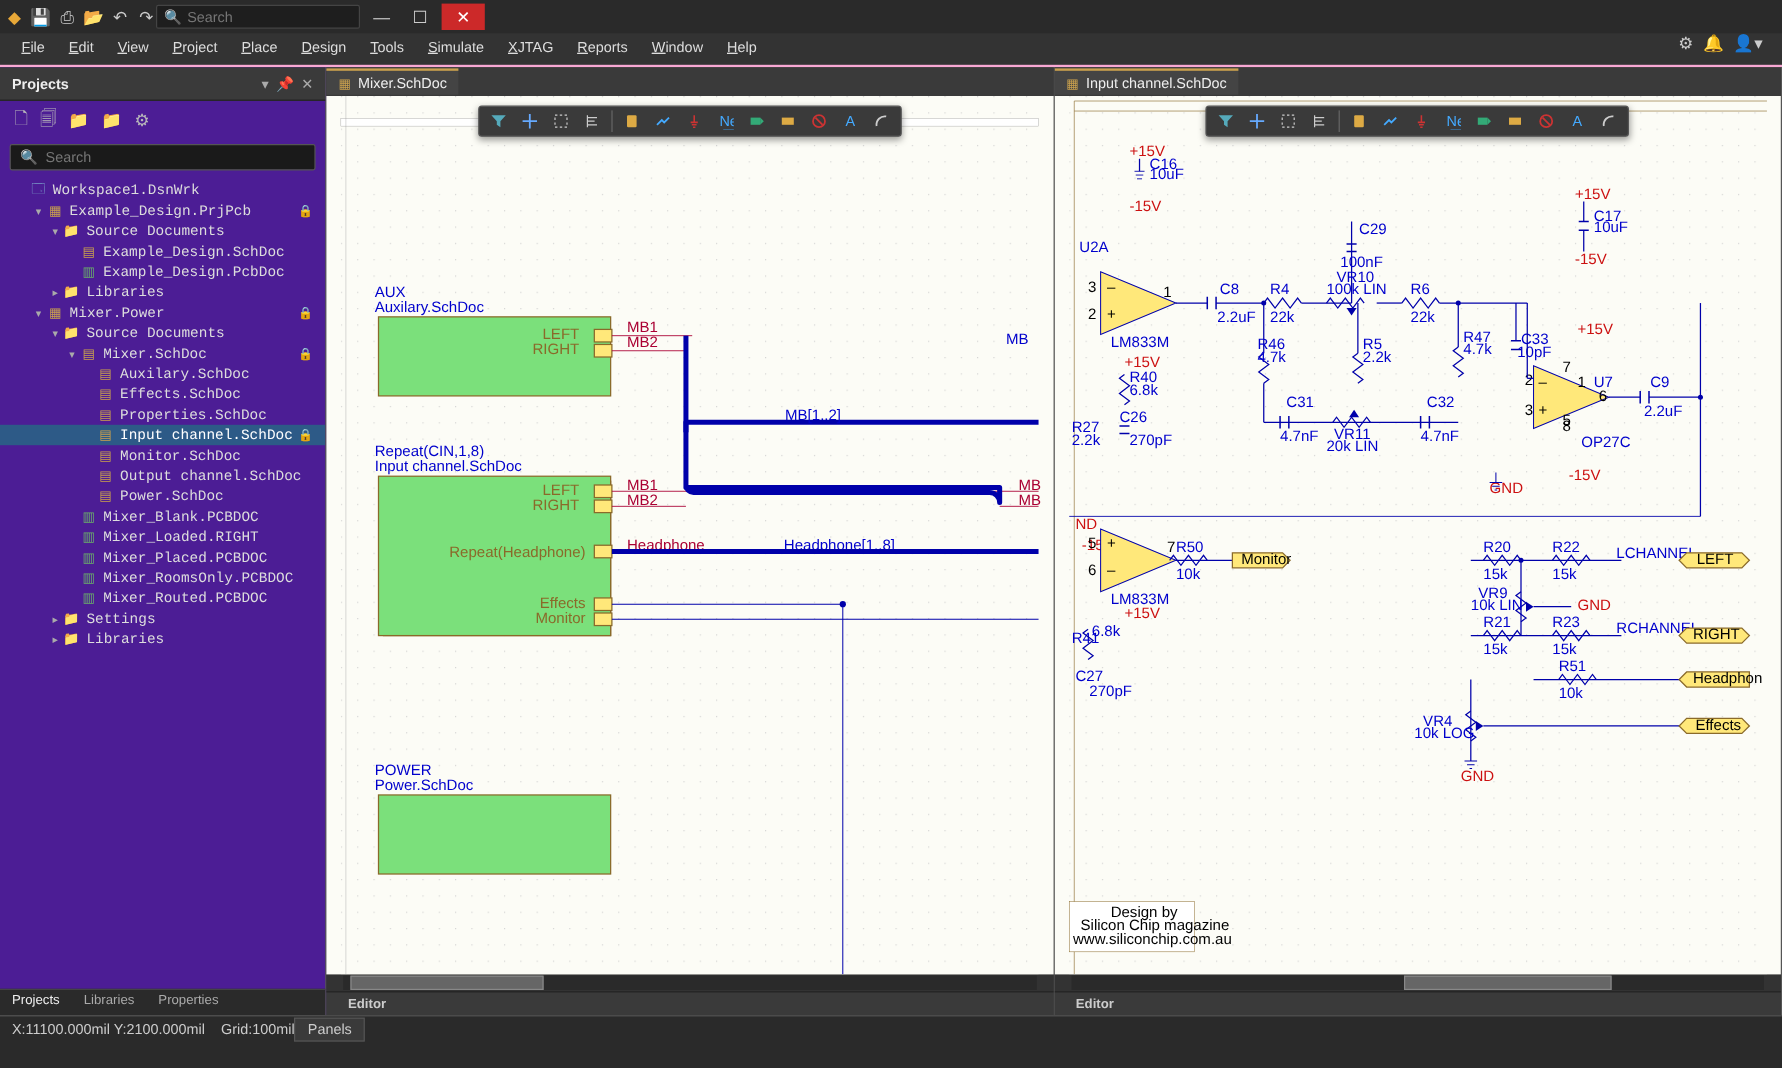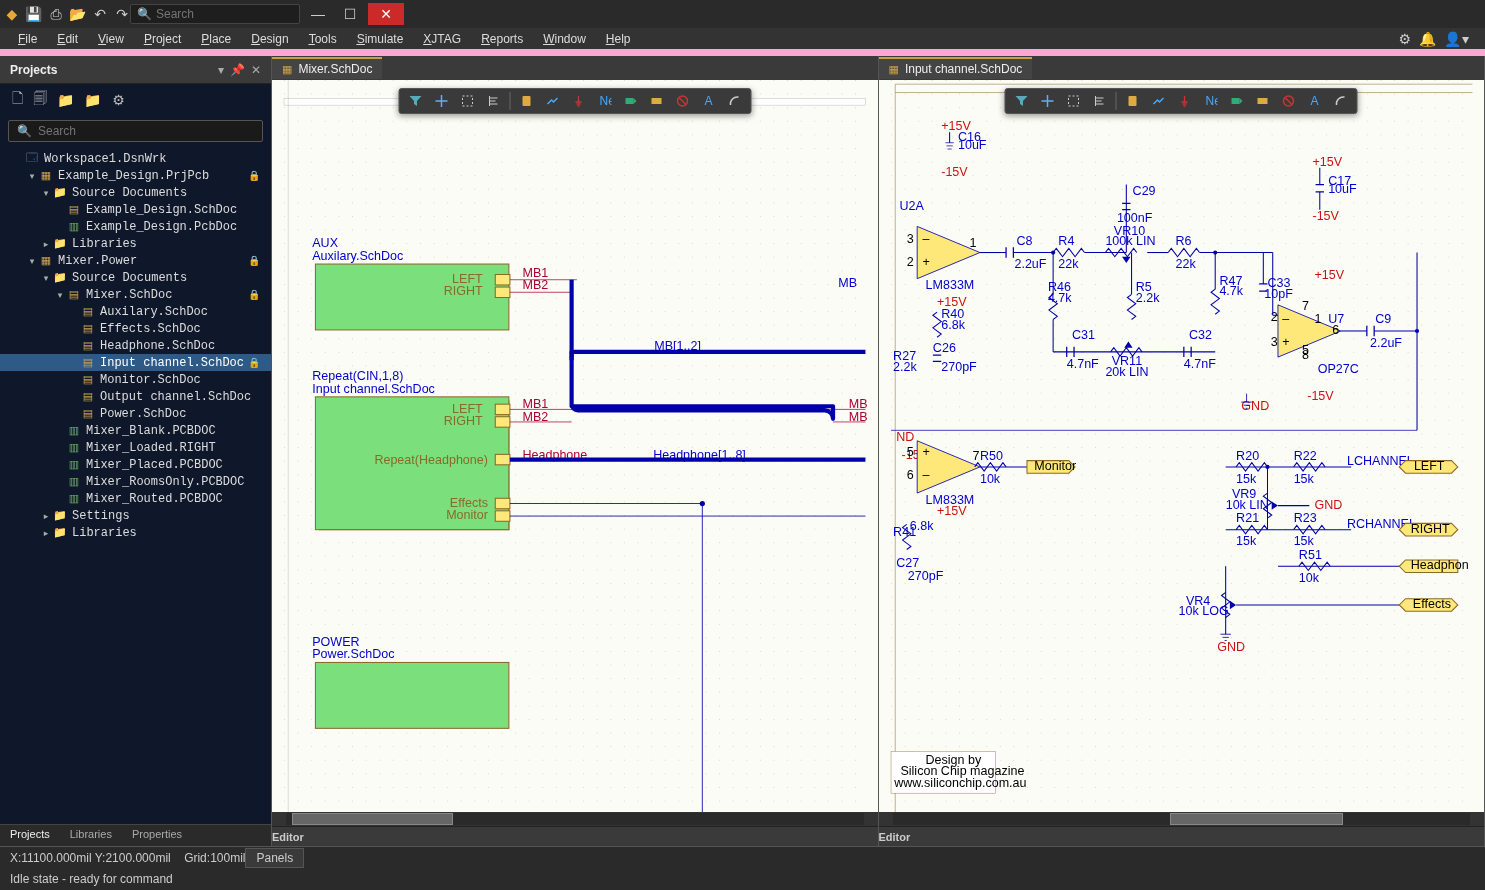--- a/index.html
+++ b/index.html
@@ -11,32 +11,32 @@
 .tb-icon { width: 16px; height: 16px; display: flex; align-items: center; justify-content: center; color: #ccc; cursor: pointer; font-size: 14px; }
 .tb-icon.orange { color: #e8a838; }
 .titlebar-title { flex: 1; text-align: center; color: #fff; font-size: 13px; }
 .titlebar-right { display: flex; align-items: center; gap: 4px; }
 .search-box { background: #1e1e1e; border: 1px solid #444; color: #888; padding: 2px 6px; width: 170px; height: 20px; display: flex; align-items: center; gap: 4px; border-radius: 2px; }
 .search-box input { background: transparent; border: none; color: #ccc; outline: none; width: 100%; }
 .win-btn { width: 28px; height: 22px; display: flex; align-items: center; justify-content: center; cursor: pointer; font-size: 14px; }
 .win-btn.close { background: #cc2929; color: #fff; width: 36px; }
 
 
-.menubar { background: #333; height: 28px; display: flex; align-items: center; padding: 0 8px; border-bottom: 7px solid #f9a8d4; justify-content: space-between; }
+.menubar { background: #333; height: 28px; display: flex; align-items: flex-start; padding: 0 8px; border-bottom: 2px solid #f9a8d4; justify-content: space-between; }
 .menubar-left { display: flex; gap: 0; }
 .menu-item { padding: 4px 10px; color: #ddd; cursor: pointer; text-decoration: underline; text-decoration-color: transparent; }
 .menu-item::first-letter { text-decoration: underline; }
 .menubar-right { display: flex; gap: 8px; align-items: center; padding-right: 8px; }
 .menubar-right .mb-icon { color: #ccc; cursor: pointer; font-size: 14px; }
 
 
 .main { flex: 1; display: flex; overflow: hidden; }
 
 
-.sidebar { width: 272px; background: #0f172a; display: flex; flex-direction: column; border-right: 1px solid #555; }
+.sidebar { width: 272px; background: #4c1d95; display: flex; flex-direction: column; border-right: 1px solid #555; }
 .panel-header { background: #3a3a3a; height: 28px; display: flex; align-items: center; padding: 0 10px; justify-content: space-between; border-bottom: 1px solid #222; }
 .panel-header-title { font-weight: bold; color: #eee; }
 .panel-header-icons { display: flex; gap: 6px; color: #aaa; }
 .panel-toolbar { height: 32px; display: flex; align-items: center; gap: 10px; padding: 0 12px; }
 .pt-icon { color: #bbb; cursor: pointer; font-size: 14px; }
 .panel-search { padding: 4px 8px; }
 .panel-search-box { background: #1a1a1a; border: 1px solid #555; display: flex; align-items: center; gap: 6px; padding: 3px 8px; border-radius: 2px; }
 .panel-search-box input { background: transparent; border: none; color: #ccc; outline: none; width: 100%; }
 
 .tree { flex: 1; overflow: auto; padding: 4px 0; }
@@ -60,21 +60,21 @@
 
 .editors { flex: 1; display: flex; }
 .editor-pane { flex: 1; display: flex; flex-direction: column; border-right: 1px solid #555; position: relative; }
 .editor-tab-row { background: #3a3a3a; height: 24px; display: flex; align-items: center; }
 .editor-tab { background: #444; height: 22px; display: flex; align-items: center; gap: 6px; padding: 0 10px; border-top: 2px solid #c9a04e; color: #eee; font-size: 12px; cursor: pointer; }
 .editor-tab-icon { color: #c9a04e; font-size: 11px; }
 
 .editor-canvas-wrap { flex: 1; background: #fcfcf6; position: relative; overflow: hidden; }
 .schematic-canvas { width: 100%; height: 100%; display: block; }
 
-.editor-footer { background: #3a3a3a; height: 20px; display: flex; align-items: center; padding: 0 0; color: #ccc; font-size: 11px; font-weight: bold; border-top: 1px solid #222;}
+.editor-footer { background: #3a3a3a; height: 20px; display: flex; align-items: center; padding: 0 18px; color: #ccc; font-size: 11px; font-weight: bold; border-top: 1px solid #222;}
 .hscroll { height: 14px; background: #333; display: flex; align-items: center; }
 .hscroll-track { flex: 1; background: #2a2a2a; height: 12px; position: relative; margin: 0 14px; }
 .hscroll-thumb { position: absolute; height: 100%; background: #666; border: 1px solid #888; }
 
 
 .floating-tb { position: absolute; top: 8px; left: 50%; transform: translateX(-50%); background: #3a3a3a; border: 1px solid #555; border-radius: 3px; display: flex; align-items: center; padding: 2px 4px; gap: 2px; z-index: 10; box-shadow: 0 2px 6px rgba(0,0,0,0.4); }
 .ft-btn { width: 24px; height: 20px; display: flex; align-items: center; justify-content: center; cursor: pointer; border-radius: 2px; }
 .ft-sep { width: 1px; height: 18px; background: #666; margin: 0 2px; }
 
 
@@ -219,21 +219,21 @@
         <div class="tree-row">
           <span class="tree-indent" style="width:64px"></span>
           <span class="tree-expander"></span>
           <span class="tree-icon doc-icon">▤</span>
           <span class="tree-label">Effects.SchDoc</span>
         </div>
         <div class="tree-row">
           <span class="tree-indent" style="width:64px"></span>
           <span class="tree-expander"></span>
           <span class="tree-icon doc-icon">▤</span>
-          <span class="tree-label">Headphone.SchDoc</span>
+          <span class="tree-label">Properties.SchDoc</span>
         </div>
         <div class="tree-row selected">
           <span class="tree-indent" style="width:64px"></span>
           <span class="tree-expander"></span>
           <span class="tree-icon doc-icon">▤</span>
           <span class="tree-label">Input channel.SchDoc</span>
           <span class="tree-lock">🔒</span>
         </div>
         <div class="tree-row">
           <span class="tree-indent" style="width:64px"></span>
@@ -762,16 +762,13 @@
 
 <div class="statusbar">
   <div class="status-top">
     <div>
       <span>X:11100.000mil Y:2100.000mil</span>
       &nbsp;&nbsp;
       <span>Grid:100mil</span>
     </div>
     <div class="panels-btn">Panels</div>
   </div>
-  <div class="status-bottom">
-    <span>Idle state - ready for command</span>
-  </div>
 </div>
 
 </body></html>

